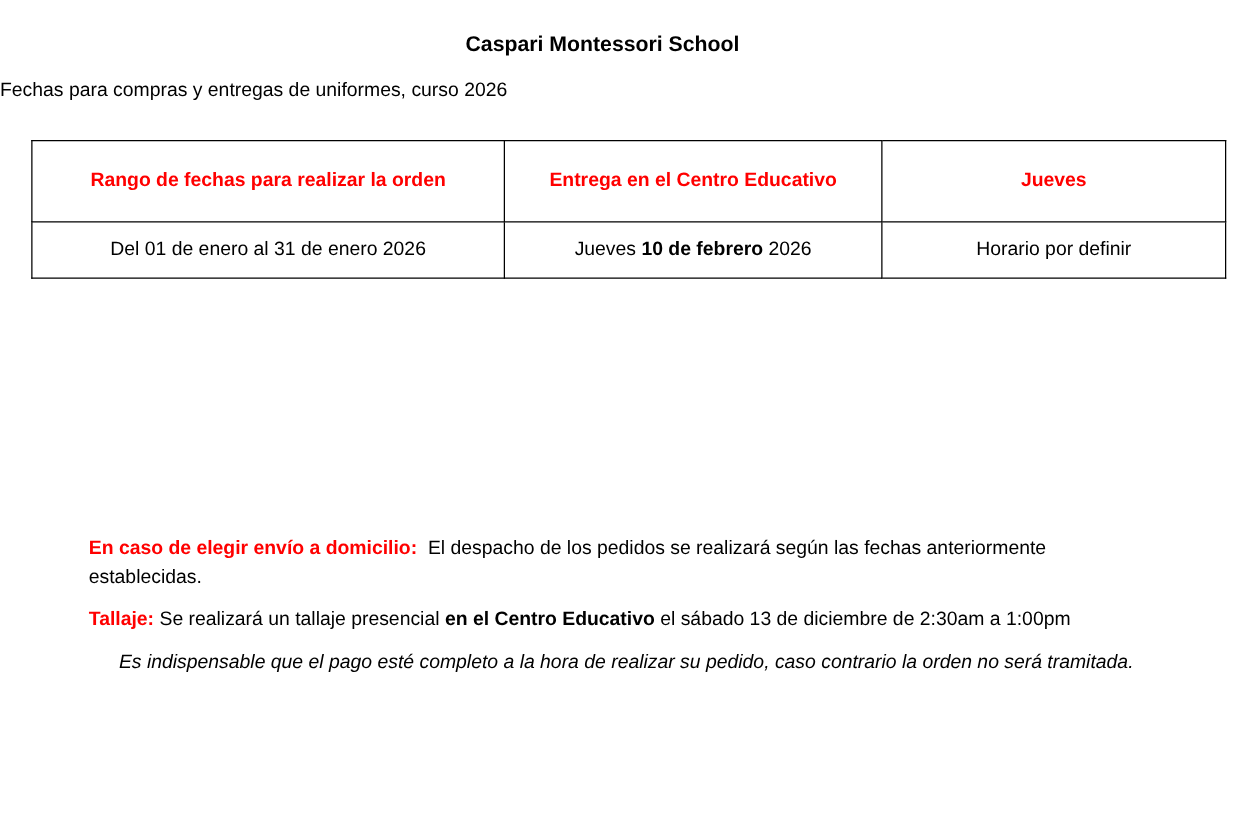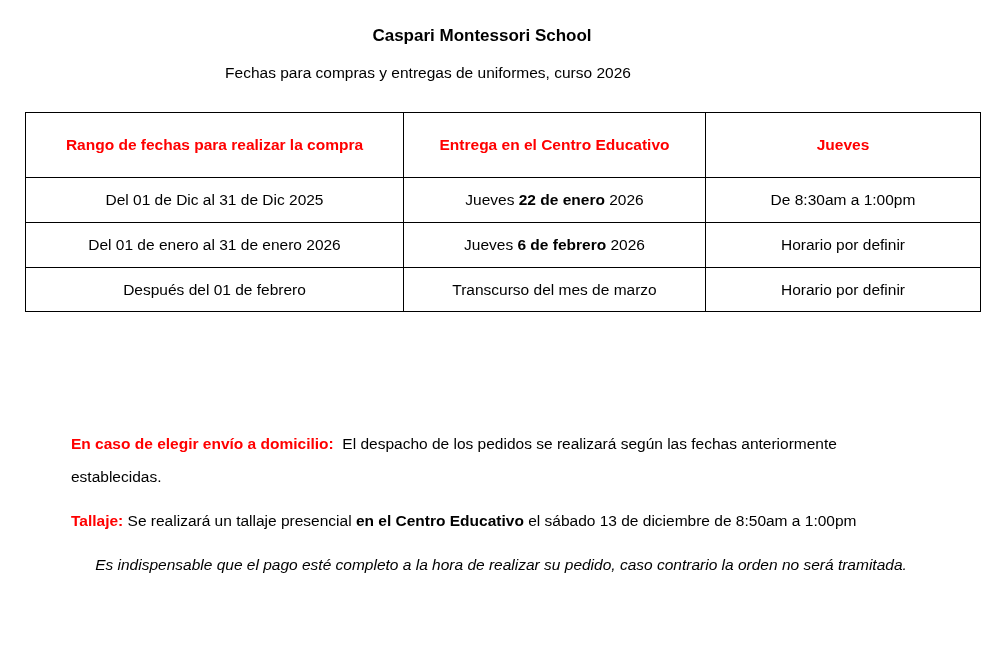--- a/index.html
+++ b/index.html
@@ -6,21 +6,21 @@
     body {
       width: 1008px; height: 654px; position: relative; overflow: hidden;
       font-family: "Liberation Sans", "DejaVu Sans", sans-serif;
       color: #000000;
     }
     .title {
       position: absolute; top: 26px; left: 0; width: 964px; text-align: center;
       font-size: 17px; font-weight: bold;
     }
     .subtitle {
-      position: absolute; top: 64px; left: 0; width: 856px; text-align: center;
+      position: absolute; top: 64px; left: 0; width: 856px; text-align: left;
       font-size: 15.5px;
     }
     table.schedule {
       position: absolute; left: 25px; top: 112px;
       width: 955px; border-collapse: collapse; table-layout: fixed;
       font-size: 15.5px;
     }
     table.schedule td, table.schedule th {
       border: 1.5px solid #000000; text-align: center; vertical-align: middle;
       padding: 0 6px;
@@ -29,58 +29,48 @@
       color: #ff0000; font-weight: bold; height: 64px; font-size: 15.5px;
     }
     table.schedule tr.r1 td { height: 64px; }
     table.schedule tr.r2 td { height: 44px; }
     table.schedule tr.r3 td { height: 44px; }
     table.schedule tr.r4 td { height: 43px; }
     .red { color: #ff0000; font-weight: bold; }
     .b { font-weight: bold; }
     .notes {
       position: absolute; left: 71px; top: 427px; width: 860px;
-      font-size: 15.5px; line-height: 33px;
+      font-size: 15.5px; line-height: 23px;
     }
     .notes p { margin: 0 0 11px 0; }
     .notes p.ital { font-style: italic; text-align: center; }
   </style>
 </head>
 <body>
 
 <div class="title">Caspari Montessori School</div>
 <div class="subtitle">Fechas para compras y entregas de uniformes, curso 2026</div>
 
 <table class="schedule">
   <colgroup>
     <col style="width:378px">
     <col style="width:302px">
     <col style="width:275px">
   </colgroup>
   <tbody>
       <tr>
-    <th>Rango de fechas para realizar la compra</th>
+    <th>Rango de fechas para realizar la orden</th>
     <th>Entrega en el Centro Educativo</th>
     <th>Jueves</th>
   </tr>
-  <tr class="r2">
-    <td>Del 01 de Dic al 31 de Dic 2025</td>
-    <td><span>Jueves </span><span class="b">22 de enero</span><span> 2026</span></td>
-    <td>De 8:30am a 1:00pm</td>
-  </tr>
   <tr class="r3">
     <td>Del 01 de enero al 31 de enero 2026</td>
-    <td><span>Jueves </span><span class="b">6 de febrero</span><span> 2026</span></td>
-    <td>Horario por definir</td>
-  </tr>
-  <tr class="r4">
-    <td>Después del 01 de febrero</td>
-    <td><span>Transcurso del mes de marzo</span></td>
+    <td><span>Jueves </span><span class="b">10 de febrero</span><span> 2026</span></td>
     <td>Horario por definir</td>
   </tr>
 </tbody>
   </table>
 
 <div class="notes">
   <p><span class="red">En caso de elegir envío a domicilio:</span><span style="white-space:pre-wrap">  El despacho de los pedidos se realizará según las fechas anteriormente establecidas.</span></p>
-  <p><span class="red">Tallaje:</span><span> Se realizará un tallaje presencial </span><span class="b">en el Centro Educativo</span><span> el sábado 13 de diciembre de 8:50am a 1:00pm</span></p>
+  <p><span class="red">Tallaje:</span><span> Se realizará un tallaje presencial </span><span class="b">en el Centro Educativo</span><span> el sábado 13 de diciembre de 2:30am a 1:00pm</span></p>
   <p class="ital">Es indispensable que el pago esté completo a la hora de realizar su pedido, caso contrario la orden no será tramitada.</p>
 </div>
 
 </body></html>

